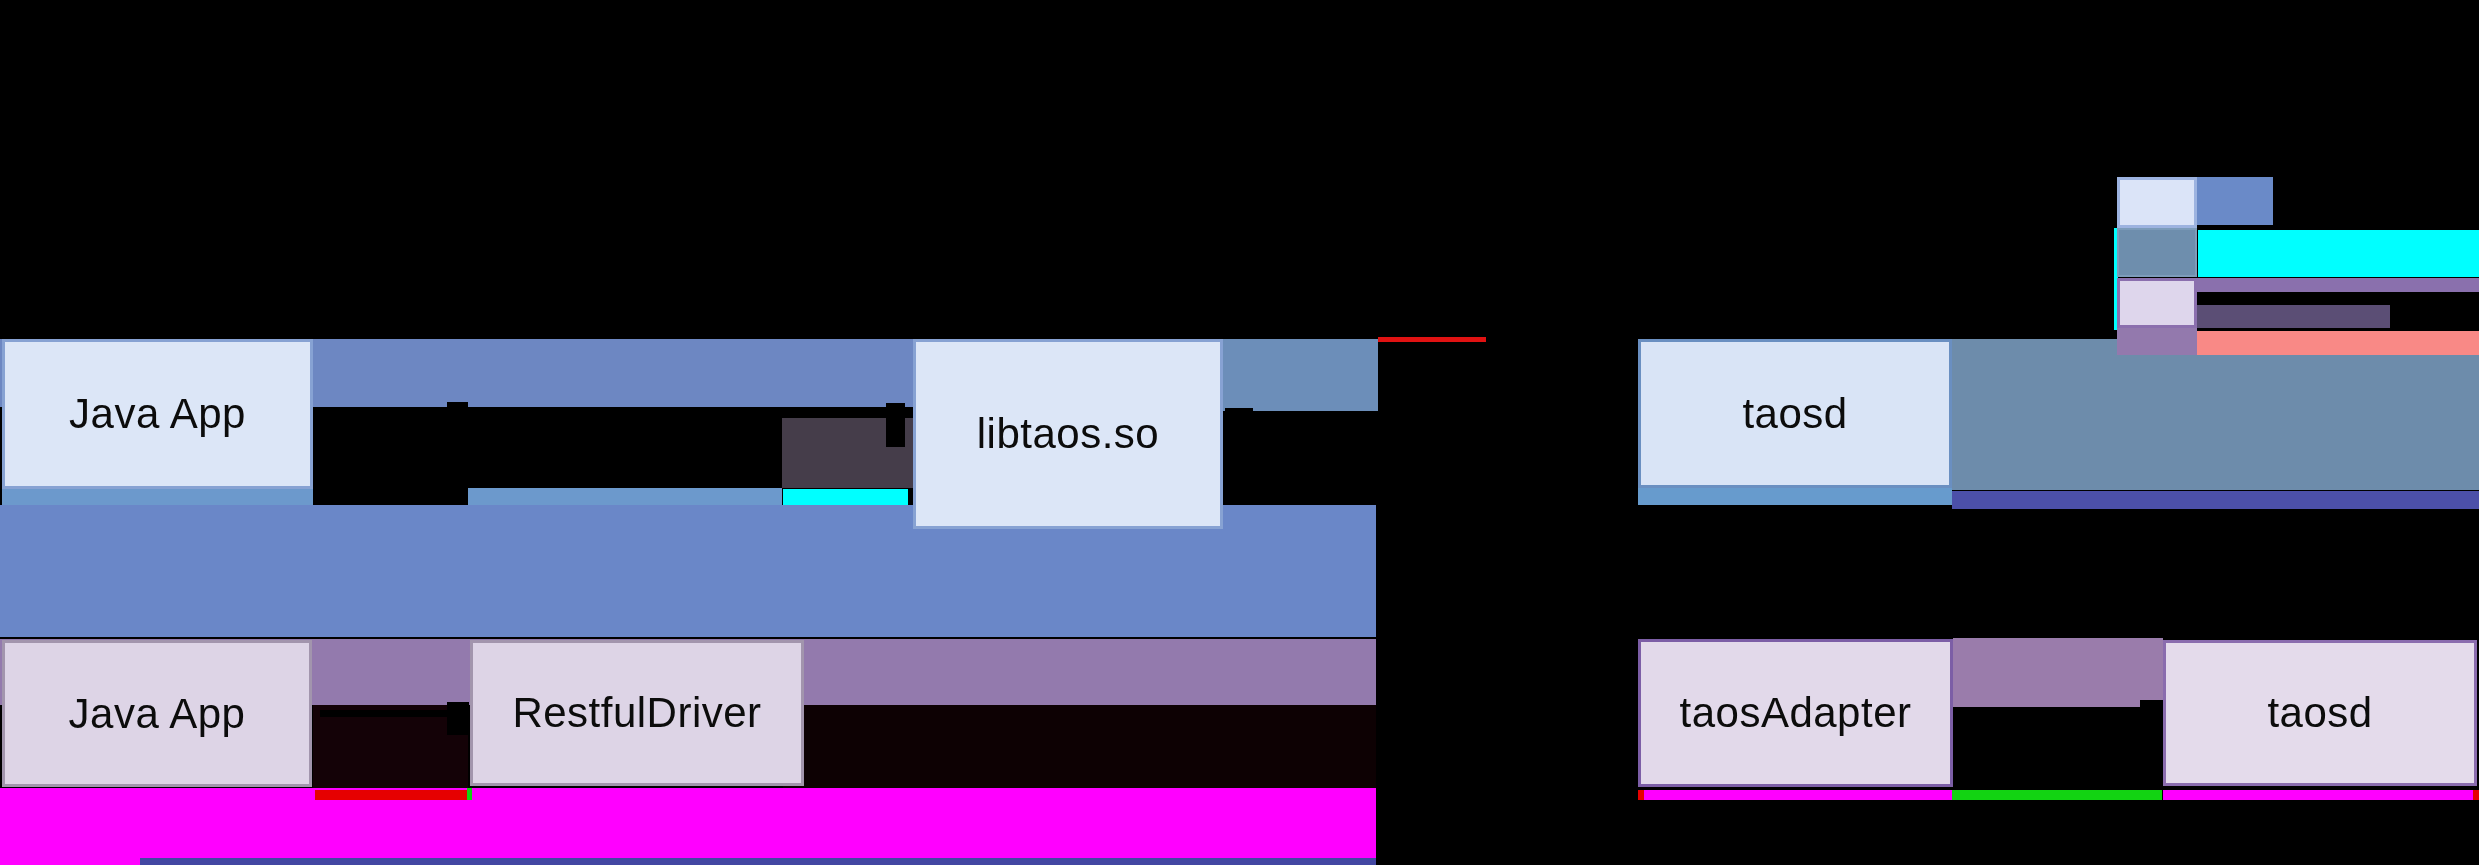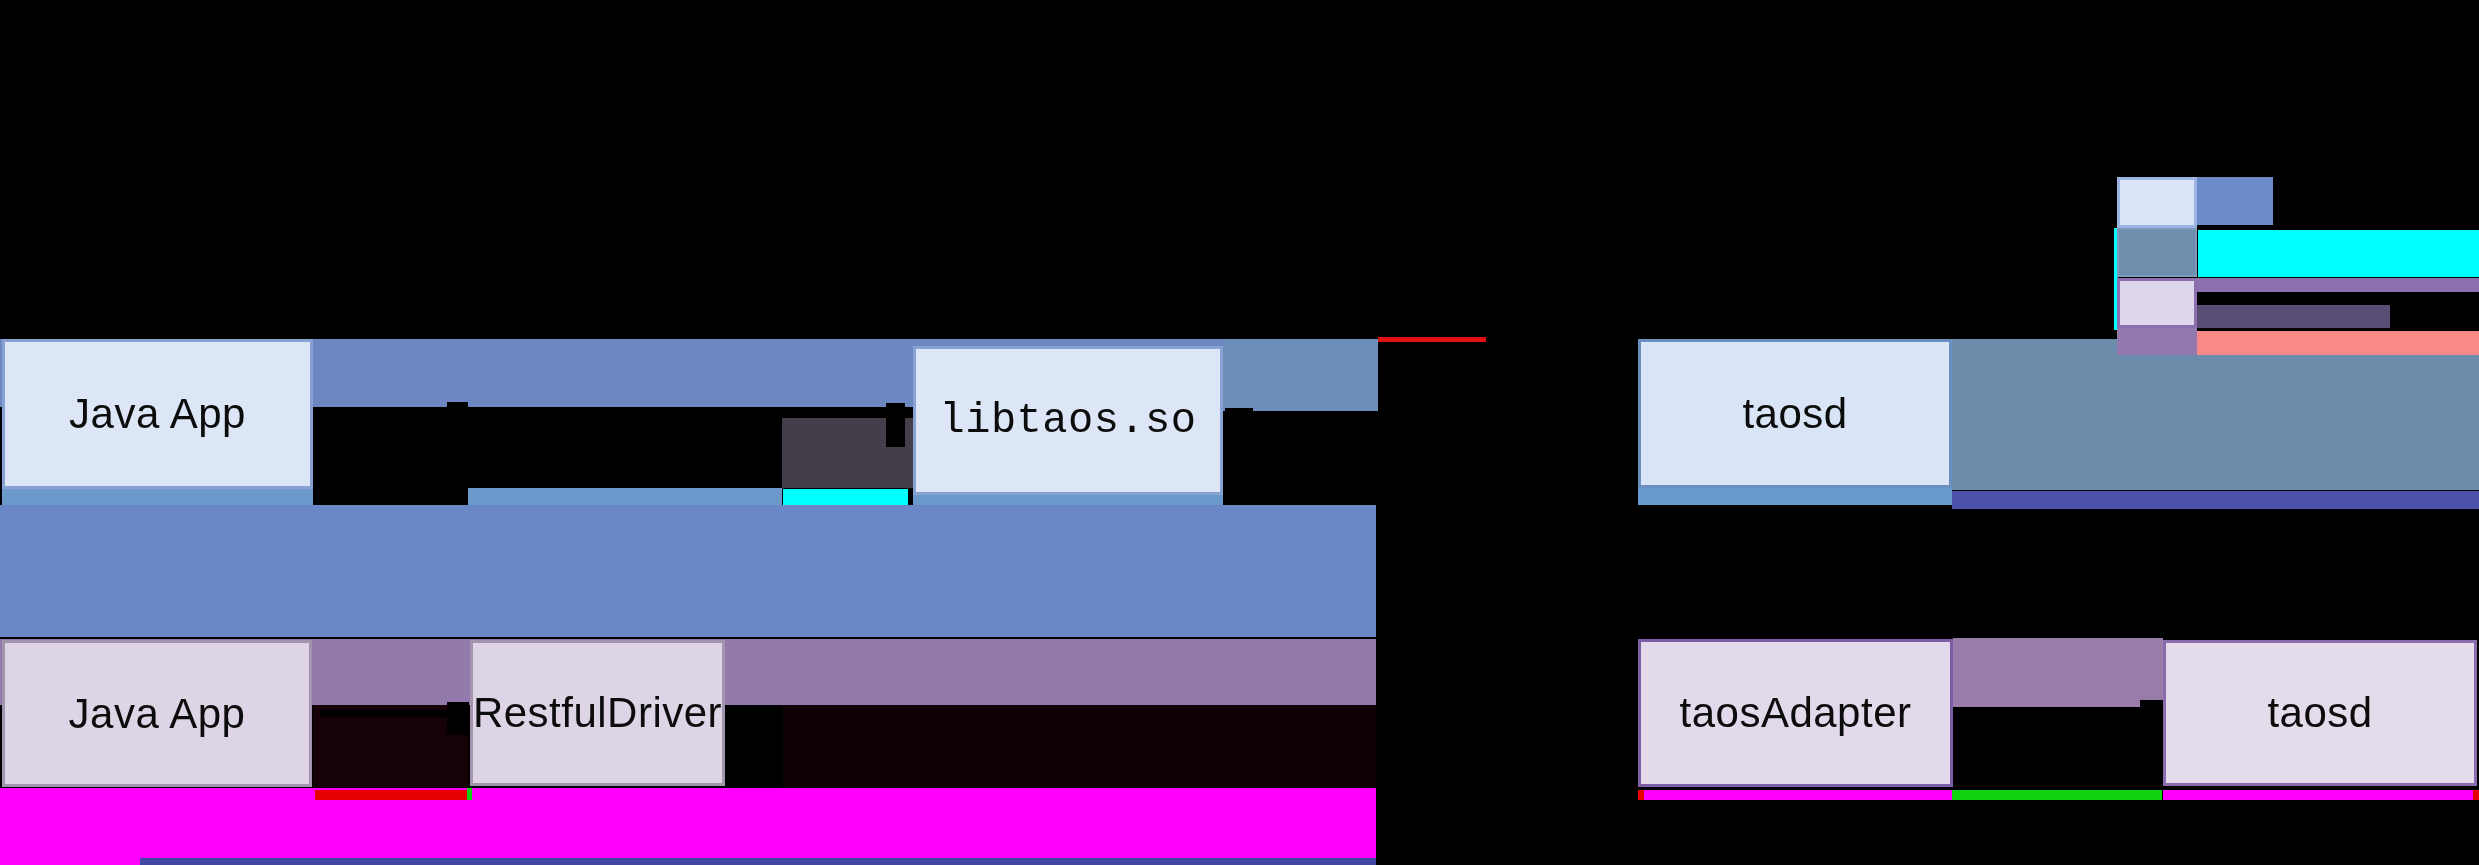--- a/index.html
+++ b/index.html
@@ -68,21 +68,21 @@
   <div class="abs strip-medblue" style="left:2px;top:488px;width:311px;height:17px;"></div>
   <div class="abs strip-medblue" style="left:468px;top:488px;width:314px;height:17px;"></div>
   <div class="abs strip-cyan" style="left:783px;top:489px;width:125px;height:16px;"></div>
   <div class="abs strip-medblue" style="left:913px;top:488px;width:310px;height:17px;"></div>
 
   <div class="abs band-blue-big" style="left:0;top:505px;width:1376px;height:132px;"></div>
 
   <div class="node blue" style="left:2px;top:339px;width:311px;height:150px;">
     <span>Java App</span>
   </div>
-  <div class="node blue" style="left:913px;top:346px;width:310px;height:149px;font-family:Liberation Mono, monospace;">
+  <div class="node blue" style="left:913px;top:339px;width:310px;height:190px;">
     <span>libtaos.so</span>
   </div>
 
   <div class="abs arrow-line" style="left:322px;top:408px;width:126px;height:6px;"></div>
   <div class="abs arrow-blob" style="left:447px;top:402px;width:21px;height:20px;"></div>
   <div class="abs arrow-line" style="left:786px;top:411px;width:100px;height:5px;"></div>
   <div class="abs arrow-blob" style="left:886px;top:403px;width:19px;height:44px;"></div>
   <div class="abs arrow-line" style="left:1225px;top:408px;width:28px;height:6px;"></div>
 
   <div class="abs band-purple" style="left:0;top:639px;width:1376px;height:66px;"></div>
@@ -90,21 +90,21 @@
   <div class="abs gap-darkmaroon2" style="left:783px;top:705px;width:593px;height:83px;"></div>
 
   <div class="abs strip-magenta" style="left:0;top:788px;width:1376px;height:77px;"></div>
   <div class="abs strip-red" style="left:315px;top:790px;width:152px;height:10px;"></div>
   <div class="abs strip-green" style="left:467px;top:788px;width:5px;height:12px;"></div>
   <div class="abs strip-indigo" style="left:140px;top:858px;width:1236px;height:7px;"></div>
 
   <div class="node lav" style="left:2px;top:640px;width:310px;height:147px;">
     <span>Java App</span>
   </div>
-  <div class="node lav" style="left:470px;top:640px;width:255px;height:146px;">
+  <div class="node lav" style="left:470px;top:640px;width:334px;height:146px;">
     <span>RestfulDriver</span>
   </div>
 
   <div class="abs arrow-line" style="left:320px;top:710px;width:127px;height:7px;"></div>
   <div class="abs arrow-blob" style="left:447px;top:702px;width:22px;height:33px;"></div>
 
   <div class="abs band-steel-big" style="left:1952px;top:339px;width:527px;height:151px;"></div>
   <div class="abs band-indigo" style="left:1952px;top:491px;width:527px;height:18px;"></div>
   <div class="abs strip-medblue2" style="left:1638px;top:488px;width:314px;height:17px;"></div>
 

